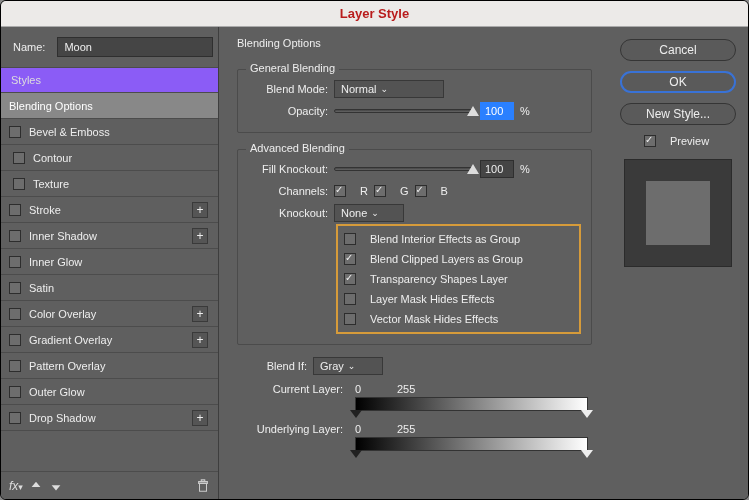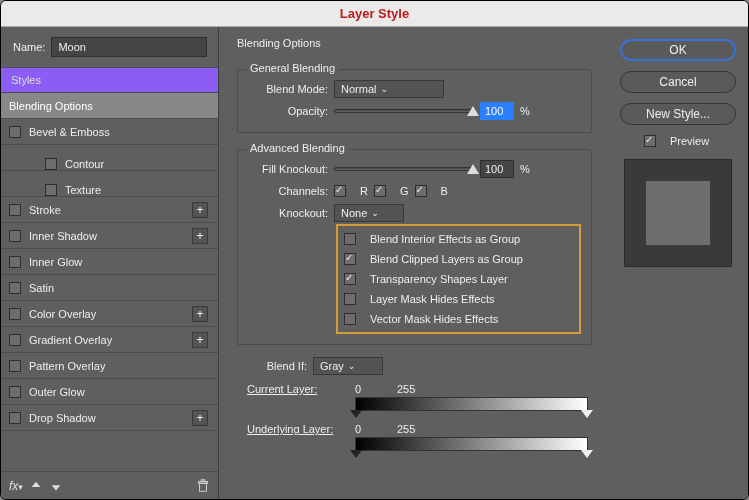--- a/index.html
+++ b/index.html
@@ -3,29 +3,29 @@
 <meta charset="utf-8">
 <style>
   * { box-sizing: border-box; margin: 0; padding: 0; font-family: -apple-system, "Helvetica Neue", Arial, sans-serif; }
   body { background: #888; width: 749px; height: 500px; overflow: hidden; }
 
   .window { width: 749px; height: 500px; border: 1px solid #000; border-radius: 6px; overflow: hidden; display: flex; flex-direction: column; }
   .titlebar { background: #eceae8; height: 26px; display: flex; align-items: center; justify-content: center; font-weight: 600; font-size: 13px; color: #b91c1c; border-bottom: 1px solid #aaa; }
   .content { flex: 1; display: flex; background: #5f5f5f; color: #eee; font-size: 11px; }
 
   .left-col { width: 218px; display: flex; flex-direction: column; border-right: 1px solid #3e3e3e; }
-  .name-row { display: flex; align-items: center; gap: 6px; padding: 10px 12px; }
+  .name-row { display: flex; align-items: center; gap: 12px; padding: 10px 12px; }
   .name-row .name-input { flex: 1; height: 20px; background: #454545; border: 1px solid #2f2f2f; color: #eee; padding: 0 6px; font-size: 11px; }
 
   .styles-header { background: #8b5cf6; border-top: 1px solid #4c4c4c; border-bottom: 1px solid #4c4c4c; padding: 6px 10px; font-size: 11px; color: #ddd; }
 
   .styles-list { display: flex; flex-direction: column; }
   .styles-item, .styles-subitem { display: flex; align-items: center; height: 26px; border-bottom: 1px solid #4c4c4c; padding: 0 10px 0 8px; cursor: default; }
   .styles-item.selected { background: #888; color: #fff; }
-  .styles-subitem { padding-left: 44px; align-items: flex-end; }
+  .styles-subitem { padding-left: 12px; }
   .checkbox { width: 12px; height: 12px; border: 1px solid #2d2d2d; background: #6d6d6d; margin-right: 8px; position: relative; }
   .checkbox.checked::after { content: "✓"; position: absolute; font-size: 10px; top: -2px; left: 0; color: #eee; }
   .styles-label { flex: 1; }
   .plus-icon { width: 16px; height: 16px; border: 1px solid #3a3a3a; display: flex; align-items: center; justify-content: center; font-size: 12px; background: #555; color: #eee; }
 
   .left-footer { margin-top: auto; display: flex; align-items: center; height: 28px; padding: 0 8px; border-top: 1px solid #4c4c4c; gap: 6px; color: #ddd; }
 
   .center-col { flex: 1; padding: 10px 16px 10px 18px; display: flex; flex-direction: column; gap: 10px; }
   .section-title { font-size: 11px; color: #eee; margin-bottom: 4px; }
 
@@ -42,21 +42,21 @@
   .num-input { width: 34px; height: 18px; background: #454545; border: 1px solid #2f2f2f; color: #eee; padding: 0 4px; font-size: 11px; text-align: left; }
   .num-input.highlight { border: 1px solid #2a80ff; background: #2a80ff; color: #fff; }
 
   .channels { display: flex; align-items: center; gap: 6px; }
 
   .blend-options-box { border: 2px solid #d69b3a; padding: 4px 6px; margin-left: 86px; display: flex; flex-direction: column; gap: 2px; }
   .blend-options-box .row { height: 18px; justify-content: flex-start; gap: 6px; }
 
   .blendif-block { display: flex; flex-direction: column; gap: 6px; padding: 0 4px 0 10px; }
   .range-row { display: flex; align-items: center; gap: 12px; }
-  .range-row .rlabel { width: 96px; text-align: left; text-decoration: underline; }
+  .range-row .rlabel { width: 96px; text-align: right; }
   .gradbar { flex: 1; height: 14px; border: 1px solid #333; position: relative; background: linear-gradient(to right, #000 0%, #fff 100%); }
   .tri { position: absolute; bottom: -8px; width: 0; height: 0; border-left: 6px solid transparent; border-right: 6px solid transparent; border-top: 8px solid #222; transform: translateX(-50%); }
   .tri.white { border-top-color: #eee; }
 
   .right-col { width: 140px; padding: 12px; display: flex; flex-direction: column; gap: 10px; align-items: stretch; }
   .btn { height: 22px; border-radius: 12px; border: 1px solid #353535; background: #5a5a5a; color: #eee; font-size: 12px; display: flex; align-items: center; justify-content: center; cursor: default; }
   .btn.primary { border: 2px solid #3972d6; }
   .preview-check { display: flex; align-items: center; gap: 6px; padding-left: 24px; }
   .preview-swatch { width: 108px; height: 108px; margin: 2px auto 0 auto; background: #3a3a3a; border: 1px solid #2b2b2b; display: flex; align-items: center; justify-content: center; }
   .preview-swatch .inner { width: 64px; height: 64px; background: #6d6d6d; }
@@ -260,22 +260,22 @@
           <span class="rlabel"></span>
           <div class="gradbar">
             <span class="tri" style="left:0%"></span>
             <span class="tri white" style="left:100%"></span>
           </div>
         </div>
       </div>
     </div>
 
     <div class="right-col">
+      <div class="btn">Cancel</div>
       <div class="btn primary">OK</div>
-      <div class="btn">Cancel</div>
       <div class="btn">New Style...</div>
       <div class="preview-check">
         <span class="checkbox checked"></span>
         <span>Preview</span>
       </div>
       <div class="preview-swatch">
         <div class="inner"></div>
       </div>
     </div>
 

